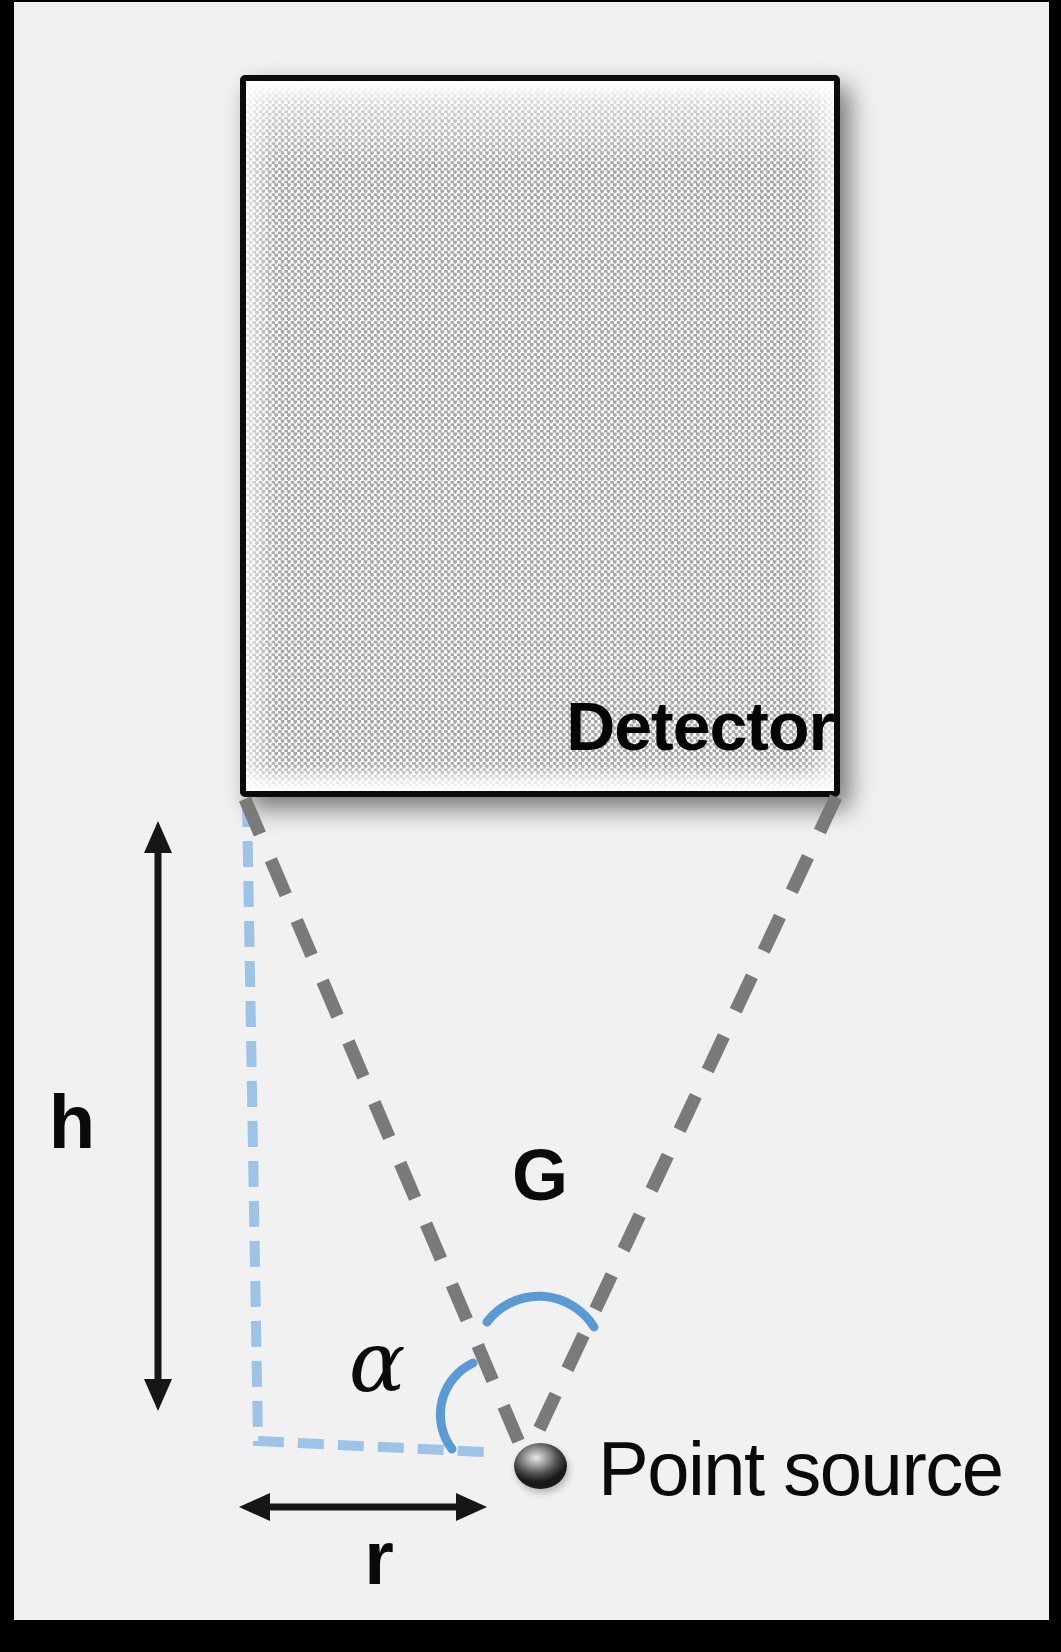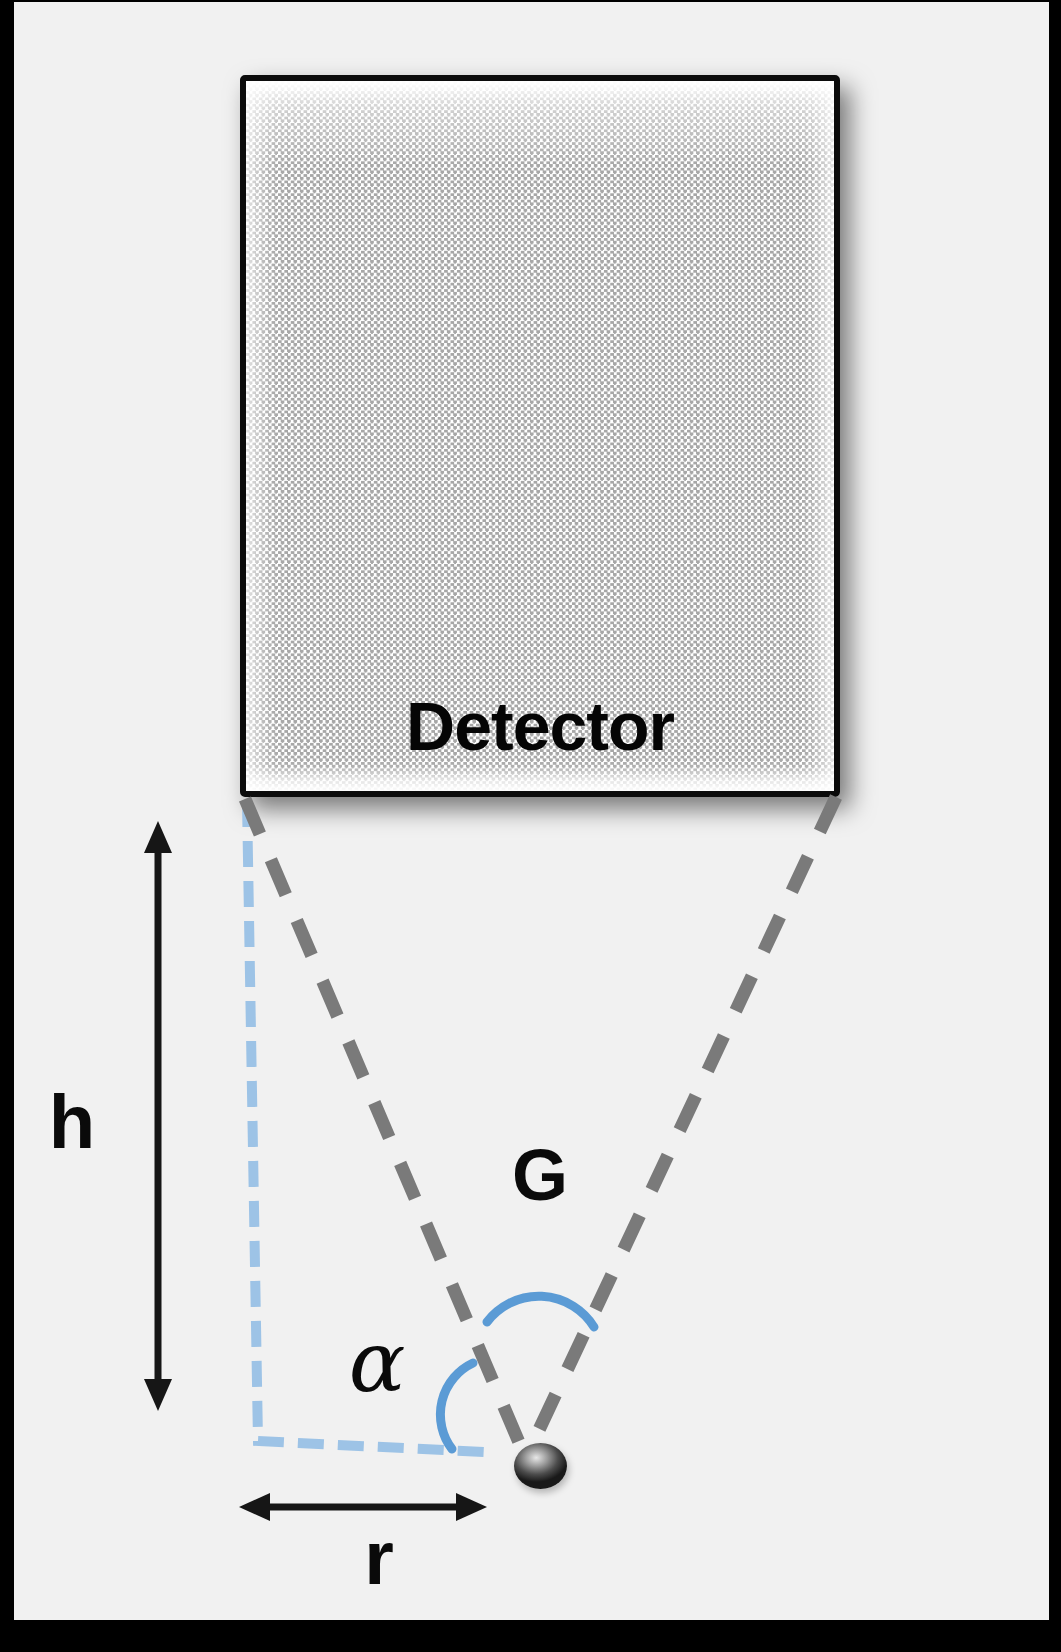--- a/index.html
+++ b/index.html
@@ -23,21 +23,21 @@
     background:
       linear-gradient(180deg, rgba(255,255,255,.95) 0px, rgba(255,255,255,.55) 16px, rgba(255,255,255,0) 85px),
       linear-gradient(0deg, rgba(255,255,255,.85) 0px, rgba(255,255,255,0) 24px),
       repeating-conic-gradient(#a7a7a7 0% 25%, #ffffff 0% 50%);
     background-size:auto,auto,6.4px 6.4px;
     box-shadow:10px 12px 24px rgba(0,0,0,.50),
                inset 0 0 26px 10px rgba(255,255,255,.85);
   }
   .detector-label{
     position:absolute;top:611px;left:0;width:100%;
-    text-align:center;
+    text-align:right;
     font-size:68px;font-weight:bold;color:#050505;
     line-height:1;letter-spacing:-1px;
   }
   svg.overlay{position:absolute;left:-14px;top:-2px;width:1061px;height:1652px;overflow:visible;}
 
   .lbl{position:absolute;color:#0a0a0a;line-height:1;}
   .lbl-h{left:18px;top:1082px;width:80px;text-align:center;font-size:76px;font-weight:bold;}
   .lbl-g{left:476px;top:1137px;width:100px;text-align:center;font-size:72px;font-weight:bold;}
   .lbl-r{left:325px;top:1518px;width:80px;text-align:center;font-size:76px;font-weight:bold;}
   .lbl-alpha{
@@ -86,14 +86,15 @@
       <polygon points="487,1507 456,1493 456,1521"></polygon>
     </g>
   </svg>
 
   <div class="sphere"></div>
 
   <div class="lbl lbl-h">h</div>
   <div class="lbl lbl-g">G</div>
   <div class="lbl lbl-alpha">α</div>
   <div class="lbl lbl-r">r</div>
+  <div class="lbl lbl-point-source">Point source</div>
 
 </div>
 
 </body></html>

